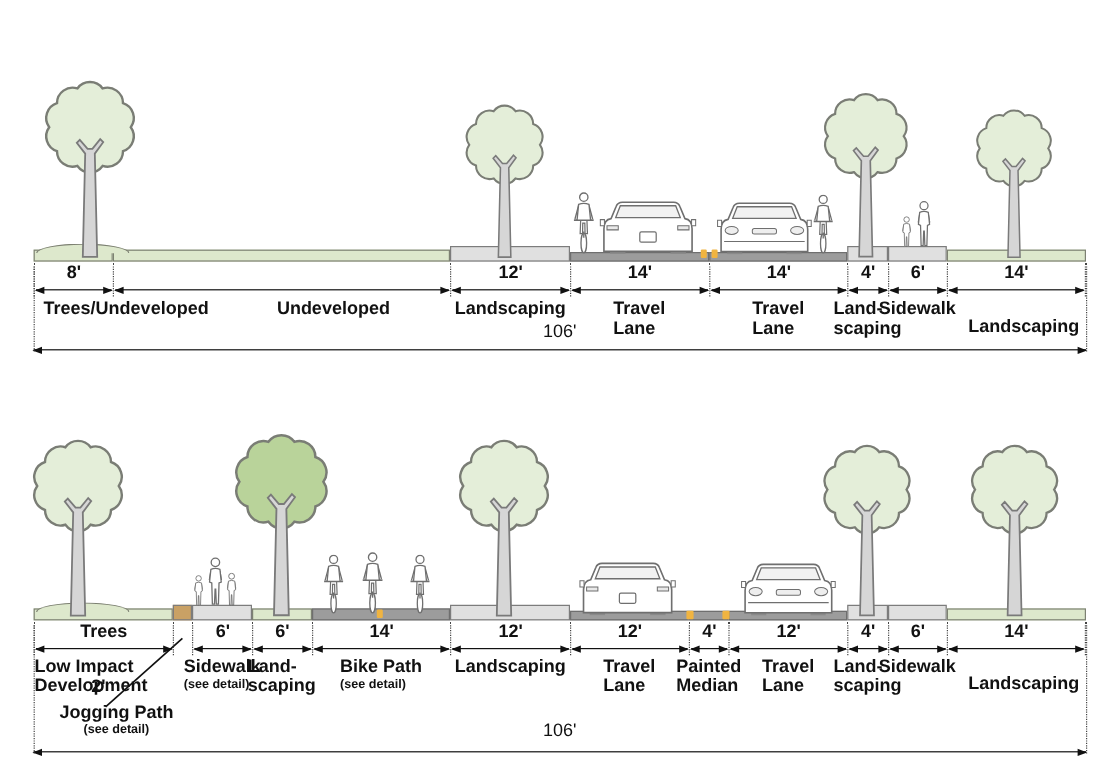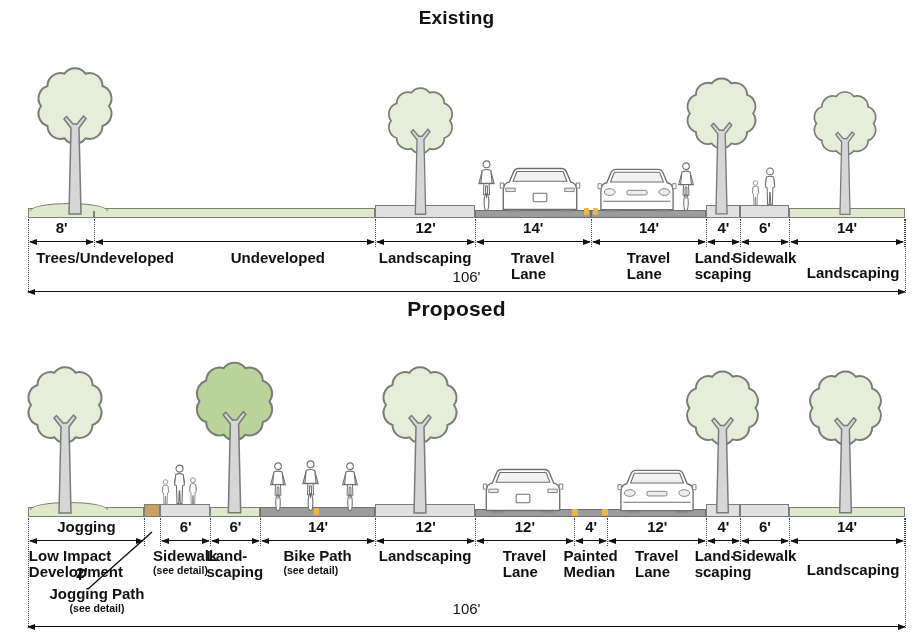--- a/index.html
+++ b/index.html
@@ -36,22 +36,20 @@
                font-weight:normal;font-size:15px;}
   .callout-dim{position:absolute;z-index:6;font-weight:bold;font-size:15px;}
   .callout-label{position:absolute;transform:translateX(-50%);text-align:center;z-index:6;
                  font-weight:bold;font-size:15px;line-height:16px;white-space:nowrap;}
 </style>
 </head>
 <body>
 
 <div id="canvas">
 
-  <div class="title t-existing">Existing</div>
-  <div class="title t-proposed">Proposed</div>
 
   <svg class="scene" width="913" height="640" viewBox="0 0 913 640" style="--foliage: #e4eed9;">
     <defs>
       <symbol id="sym-tree" viewBox="0 0 100 150">
         <path fill="var(--foliage,#e4eed9)" stroke="#7a7d75" stroke-width="2" d="M84,40 A13,13 0 0 1 77.5,60 A13,13 0 0 1 60.5,72.3 A13,13 0 0 1 39.5,72.3 A13,13 0 0 1 22.5,60 A13,13 0 0 1 16,40 A13,13 0 0 1 22.5,20 A13,13 0 0 1 39.5,7.7 A13,13 0 0 1 60.5,7.7 A13,13 0 0 1 77.5,20 A13,13 0 0 1 84,40 Z"></path>
         <path fill="#d6d6d6" stroke="#7a7a7a" stroke-width="1.5" d="M44,148 L46,62 L39,53 L41.5,50.5 L48,58 L52,58 L58.5,50 L61,52.5 L54,62 L56,148 Z"></path>
       </symbol>
       <symbol id="sym-person" viewBox="0 0 20 50">
         <circle cx="10" cy="5.5" r="4.2" fill="#fff" stroke="#6f6f6f" stroke-width="1.3"></circle>
         <path fill="none" stroke="#6f6f6f" stroke-width="1.3" d="M5.5,14 L4,23 M14.5,14 L16,23"></path>
@@ -235,21 +233,21 @@
       <div class="mound" style="left: 30px; top: 203px; width: 76px; height: 7px; background: rgb(221, 232, 204);"></div>
       <div class="lane-dash" style="left: 584px; top: 208px; width: 5px; height: 7px; background: rgb(240, 180, 65);"></div>
       <div class="lane-dash" style="left: 593px; top: 208px; width: 5px; height: 7px; background: rgb(240, 180, 65);"></div>
       <div class="arrow" style="left: 28px; top: 291px; width: 877px;"></div>
       <div class="dotted-v" style="left: 28px; top: 219px; height: 74px;"></div>
       <div class="dotted-v" style="left: 905px; top: 219px; height: 74px;"></div>
     </div>
   <div>
       <div class="strip-seg" style="left: 28px; top: 507px; width: 115.83px; height: 10px; background: rgb(221, 232, 204); border-color: rgb(125, 129, 114);"></div>
       <div class="dim-cell" style="left: 28px; top: 518px; width: 115.83px; height: 28px;">
-        <div class="dim-label">Jogging</div>
+        <div class="dim-label">Trees</div>
         <div class="arrow" style="left: 1px; right: 1px; top: 22px;"></div>
       </div>
       <div class="seg-label" style="left: 75.9151px; top: 548px;">
         <div class="lbl-line">Low Impact</div>
         <div class="lbl-line">Development</div>
       </div>
       <div class="strip-seg" style="left: 143.83px; top: 504px; width: 16.5472px; height: 13px; background: rgb(201, 161, 101); border-color: rgb(124, 124, 124);"></div>
       <div class="dim-cell" style="left: 143.83px; top: 518px; width: 16.5472px; height: 28px;"></div>
       <div class="strip-seg" style="left: 160.377px; top: 504px; width: 49.6415px; height: 13px; background: rgb(224, 224, 224); border-color: rgb(124, 124, 124);"></div>
       <div class="dim-cell" style="left: 160.377px; top: 518px; width: 49.6415px; height: 28px;">

